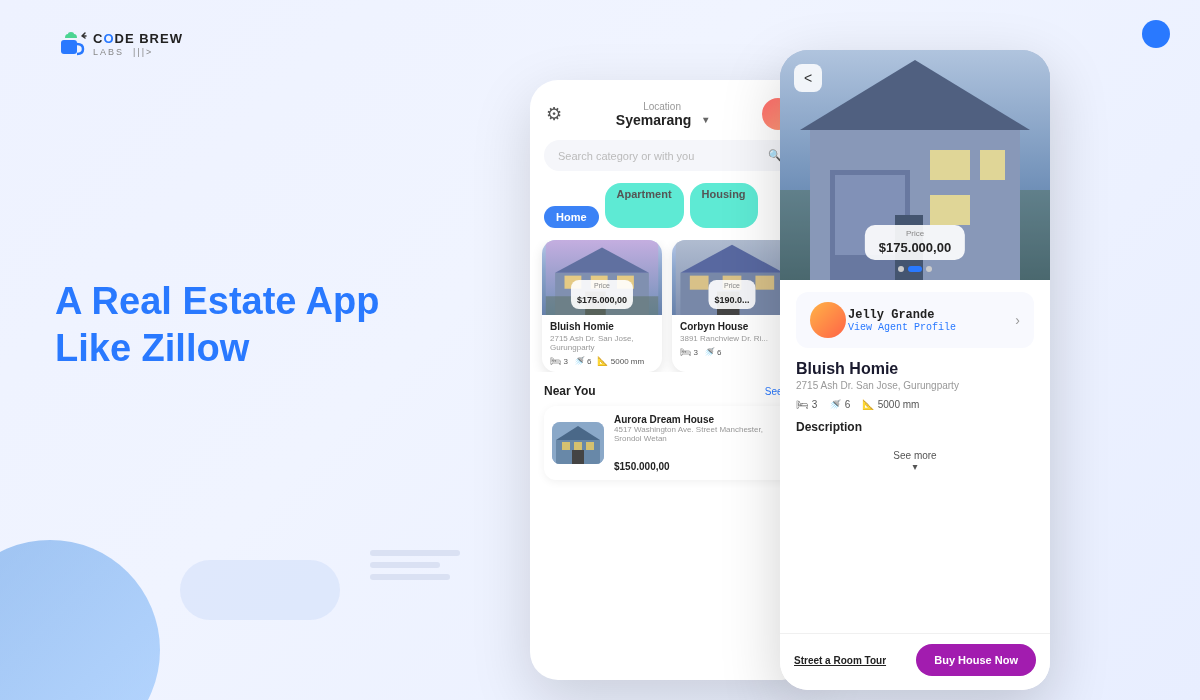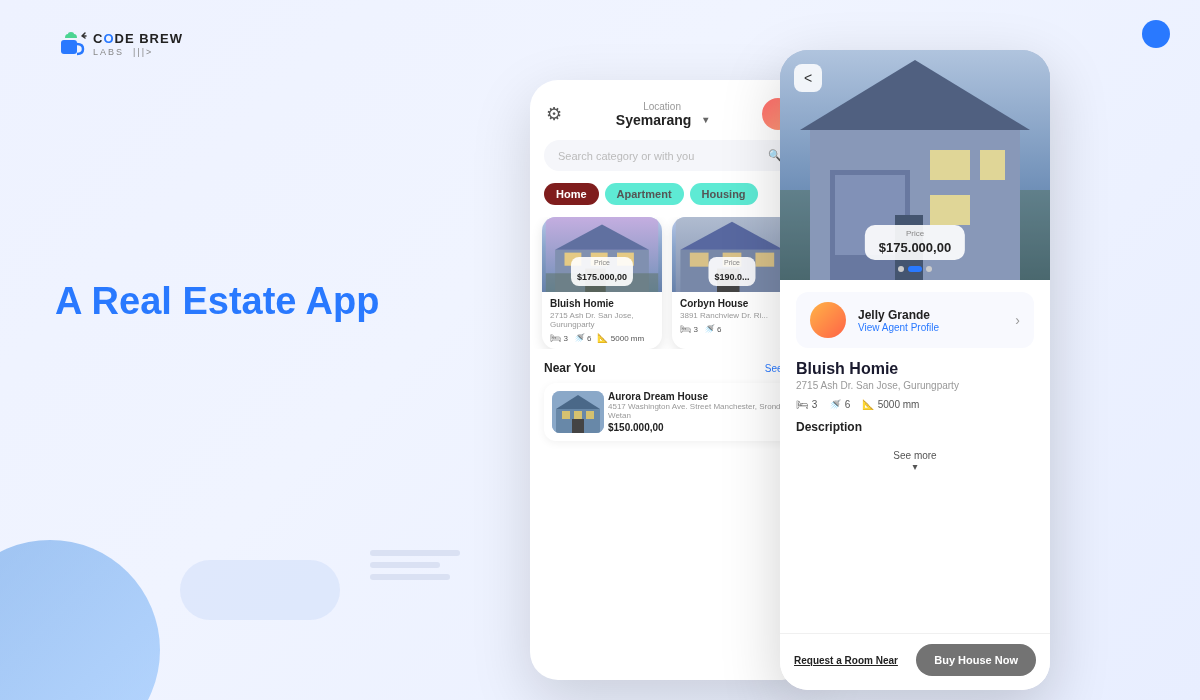--- a/index.html
+++ b/index.html
@@ -165,21 +165,21 @@
       gap: 6px;
       padding: 0 14px 12px;
     }
     .filter-tab {
       padding: 5px 12px;
       border-radius: 16px;
       font-size: 11px;
       font-weight: 600;
       cursor: pointer;
     }
-    .filter-tab.active { background: #7f1d1d; color: #fff; }
+    .filter-tab.active { background: #3b82f6; color: #fff; margin-top: 23px; }
     .filter-tab.inactive { background: #5eead4; color: #555; }
 
     
     .cards-row {
       display: flex;
       gap: 10px;
       padding: 0 12px;
       overflow: hidden;
     }
     .prop-card {
@@ -222,41 +222,41 @@
     .prop-card-stats .stat { font-size: 8px; color: #555; display: flex; align-items: center; gap: 2px; }
     .stat-icon { font-size: 9px; }
 
     
     .nearby-section { padding: 12px 14px 0; }
     .nearby-header { display: flex; justify-content: space-between; align-items: center; margin-bottom: 8px; }
     .nearby-title { font-size: 12px; font-weight: 700; color: #222; }
     .see-all { font-size: 10px; color: #2979ff; cursor: pointer; }
     .nearby-item {
       display: flex;
-      gap: 4px;
+      gap: 10px;
       align-items: center;
       background: #fff;
       border-radius: 12px;
       padding: 8px;
       box-shadow: 0 2px 8px rgba(0,0,0,0.06);
     }
     .nearby-img {
       width: 52px;
       height: 42px;
       border-radius: 8px;
       background: linear-gradient(180deg, #b8c8e8, #7a9ac0);
       flex-shrink: 0;
       overflow: hidden;
       display: flex;
       align-items: center;
       justify-content: center;
     }
     .nearby-info .nearby-name { font-size: 10px; font-weight: 700; color: #222; }
     .nearby-info .nearby-addr { font-size: 8px; color: #999; }
-    .nearby-info .nearby-price { font-size: 10px; font-weight: 700; color: #222; margin-top: 2px; }
+    .nearby-info .nearby-price { font-size: 10px; font-weight: 700; color: #222; margin-top: 18px; }
 
     
     .phone-right {
       position: absolute;
       left: 310px;
       top: 20px;
       width: 270px;
       height: 640px;
       background: #fff;
       border-radius: 28px;
@@ -317,21 +317,21 @@
       background: #f8f9fe;
       border-radius: 12px;
       margin-bottom: 12px;
     }
     .agent-avatar {
       width: 36px; height: 36px;
       border-radius: 50%;
       background: linear-gradient(135deg, #ffb347, #ff6347);
       flex-shrink: 0;
     }
-    .agent-info { flex: 1; margin-left: 12px; }
+    .agent-info { flex: 1; margin-left: 2px; font-family: Liberation Mono, monospace; }
     .agent-name { font-size: 12px; font-weight: 700; color: #222; }
     .agent-sub { font-size: 10px; color: #2979ff; }
     .agent-chevron { font-size: 14px; color: #999; }
 
     .detail-title { font-size: 16px; font-weight: 800; color: #1a1a2e; margin-bottom: 2px; }
     .detail-addr { font-size: 10px; color: #999; margin-bottom: 8px; }
     .detail-stats {
       display: flex;
       gap: 12px;
       margin-bottom: 10px;
@@ -361,21 +361,21 @@
       font-size: 10px;
       font-weight: 600;
       color: #222;
       display: flex;
       align-items: center;
       gap: 6px;
       cursor: pointer;
       text-decoration: underline;
     }
     .btn-buy {
-      background: #737373;
+      background: #a21caf;
       color: #fff;
       border: none;
       border-radius: 20px;
       padding: 10px 18px;
       font-size: 11px;
       font-weight: 700;
       cursor: pointer;
       white-space: nowrap;
     }
 
@@ -412,20 +412,21 @@
       <span style="color:#222;">C</span><span style="color:#2979ff;">O</span><span style="color:#222;">DE </span><span style="color:#222;">BREW</span>
     </div>
     <div style="font-size:9px;letter-spacing:2px;color:#888;font-weight:500;margin-top:1px;">LABS &nbsp;|||&gt;</div>
   </div>
 </div>
 
 <div class="headline">
   <h1>
     <br>
     <span class="blue">A Real Estate App</span><br>
+    <span class="blue">Like Zillow</span>
   </h1>
 </div>
 
 <div class="phones-area">
 
   <div class="phone-middle">
     <div class="phone-header">
       <span class="gear-icon-ph">⚙</span>
       <div style="text-align:center;">
         <div class="location-label">Location</div>
@@ -627,18 +628,18 @@
       </div>
 
       <div class="desc-title">Description</div>
       <div class="see-more">
         <span>See more</span>
         <span class="see-more-chevron">▾</span>
       </div>
     </div>
 
     <div class="detail-footer">
-      <button class="btn-tour">Request a Room Near</button>
+      <button class="btn-tour">Street a Room Tour</button>
       <button class="btn-buy">Buy House Now</button>
     </div>
   </div>
 
 </div>
 
 </body></html>

